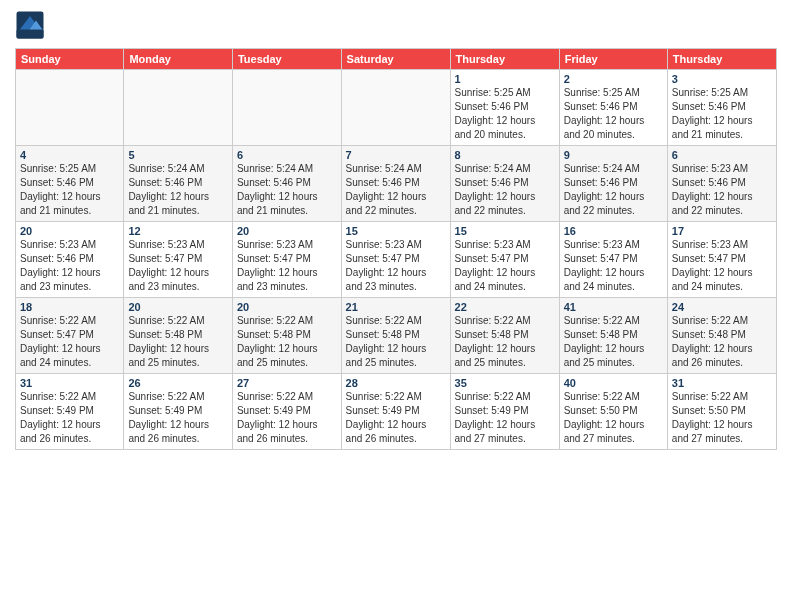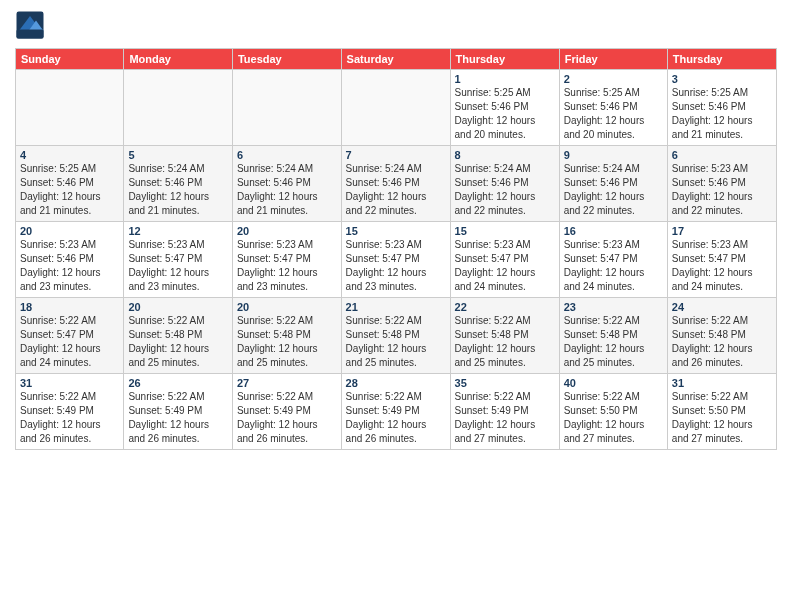--- a/index.html
+++ b/index.html
@@ -284,21 +284,21 @@
 and 25 minutes.</div>
           </td>
           <td>
             <span class="day-num">22</span>
             <div class="day-info" style="white-space: pre-line;">Sunrise: 5:22 AM
 Sunset: 5:48 PM
 Daylight: 12 hours
 and 25 minutes.</div>
           </td>
           <td>
-            <span class="day-num">23</span>
+            <span class="day-num">41</span>
             <div class="day-info" style="white-space: pre-line;">Sunrise: 5:22 AM
 Sunset: 5:48 PM
 Daylight: 12 hours
 and 25 minutes.</div>
           </td>
           <td>
             <span class="day-num">24</span>
             <div class="day-info" style="white-space: pre-line;">Sunrise: 5:22 AM
 Sunset: 5:48 PM
 Daylight: 12 hours

